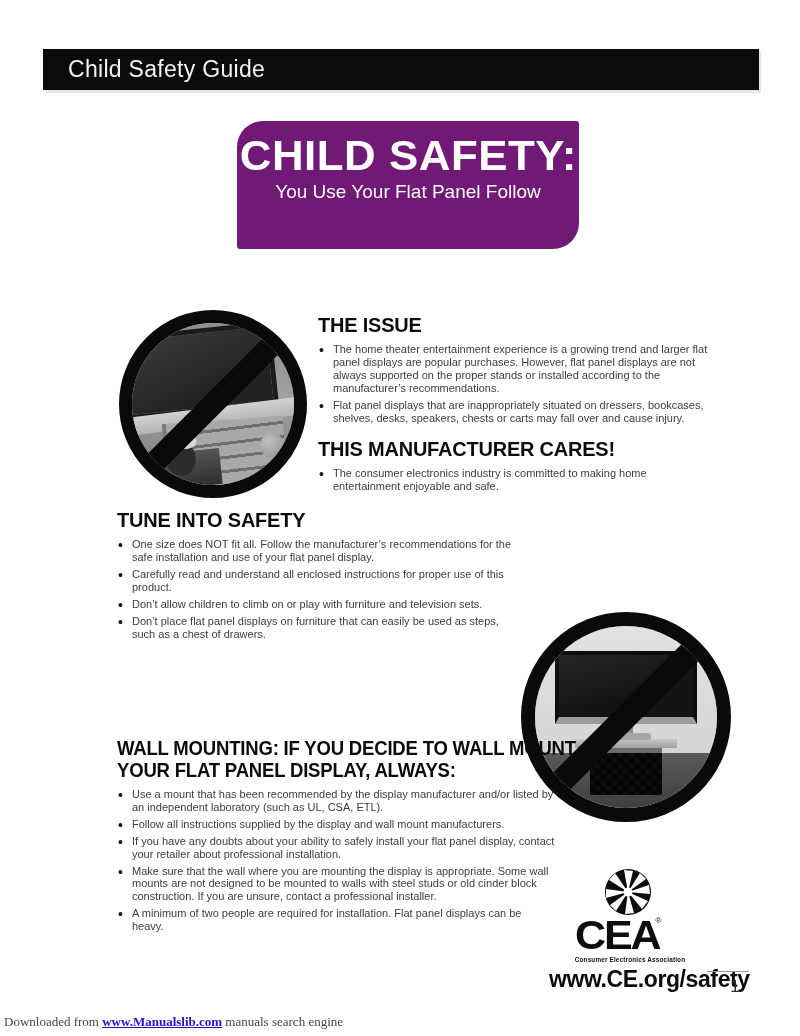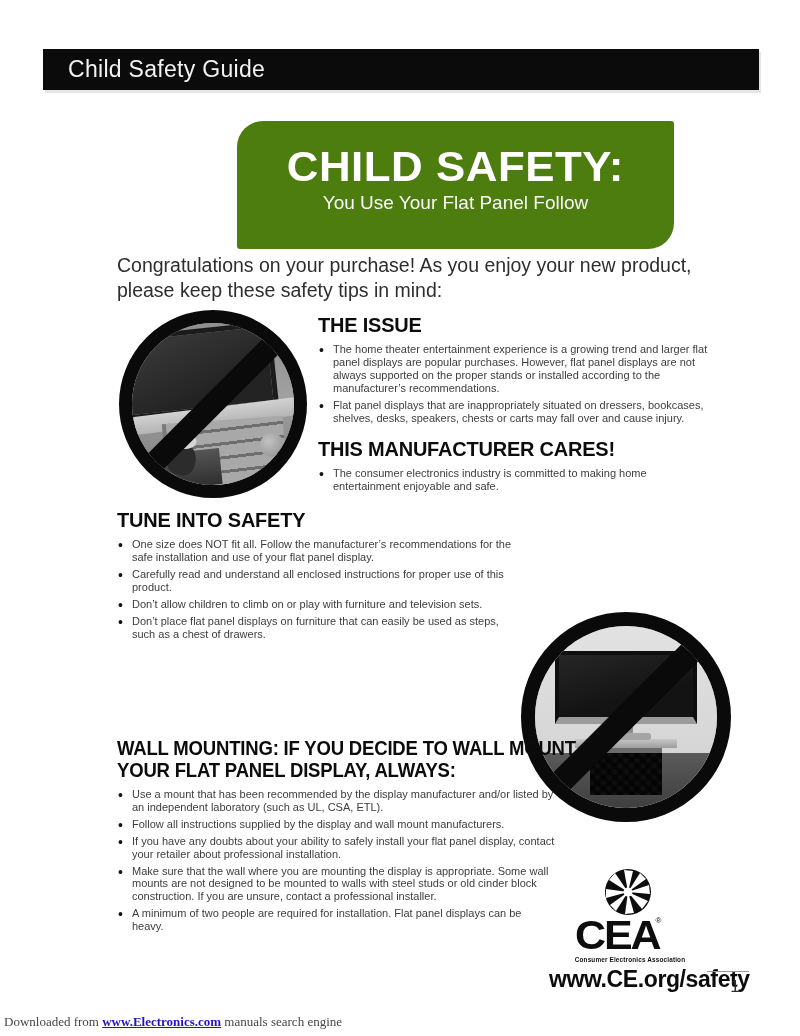--- a/index.html
+++ b/index.html
@@ -12,23 +12,23 @@
   
   .topbar {
     position:absolute; left:43px; top:49px; width:716px; height:41px;
     background:#0b0b0b; box-sizing:border-box; display:flex; align-items:center;
     padding-left:15px; box-shadow:2px 3px 0 rgba(0,0,0,0.10);
   }
   .topbar-title { color:#f2f2f2; font-size:23px; letter-spacing:0.3px;margin-left:10px; }
 
   
   .banner {
-    position:absolute; left:237px; top:121px; width:437px; height:128px;
-    background:#4d7c0f; border-radius:26px 3px 26px 3px; color:#ffffff;
-    text-align:center; box-sizing:border-box; padding-top:21px;
+    position:absolute; left:237px; top:121px; width:342px; height:128px;
+    background:#701a75; border-radius:26px 3px 26px 3px; color:#ffffff;
+    text-align:center; box-sizing:border-box; padding-top:10px;
   }
   .banner-title {
     display:inline-block; font-size:43px; font-weight:800; letter-spacing:0.5px;
     transform:scaleX(1.02); white-space:nowrap;
   }
   .banner-sub { font-size:19px; line-height:1.24; color:#fafafa; }
 
   
   .intro {
     position:absolute; left:117px; top:253px; width:612px;
@@ -138,21 +138,20 @@
 
   <div class="topbar">
     <span class="topbar-title">Child Safety Guide</span>
   </div>
 
   <div class="banner">
     <span class="banner-title">CHILD SAFETY:</span>
     <div class="banner-sub">You Use Your Flat Panel Follow</div>
   </div>
 
-  <div class="intro">Congratulations on your purchase! As you enjoy your new product, please keep these safety tips in mind:</div>
 
   <div class="nosign" style="left:119px; top:310px; width:162px; height:162px;">
     <div class="photo1">
       <div class="p1-tv"></div>
       <div class="p1-ledge"></div>
       <div class="p1-dresser"></div>
       <div class="p1-knob"></div>
       <div class="p1-floor"></div>
       <div class="p1-child-body"></div>
       <div class="p1-child-head"></div>
@@ -229,15 +228,15 @@
         <span class="cea-word">CEA</span><span class="cea-reg">®</span>
         <div class="cea-tagline">Consumer Electronics Association</div>
       </div>
     </div>
     <div class="cea-url">www.CE.org/safety</div>
   </div>
 
   <div class="pn-line"></div>
   <div class="pn">1</div>
 
-  <div class="footer"><span>Downloaded from </span><a href="#">www.Electronics.com</a><span> manuals search engine</span></div>
+  <div class="footer"><span>Downloaded from </span><a href="#">www.Manualslib.com</a><span> manuals search engine</span></div>
 
 </div>
 
 </body></html>

